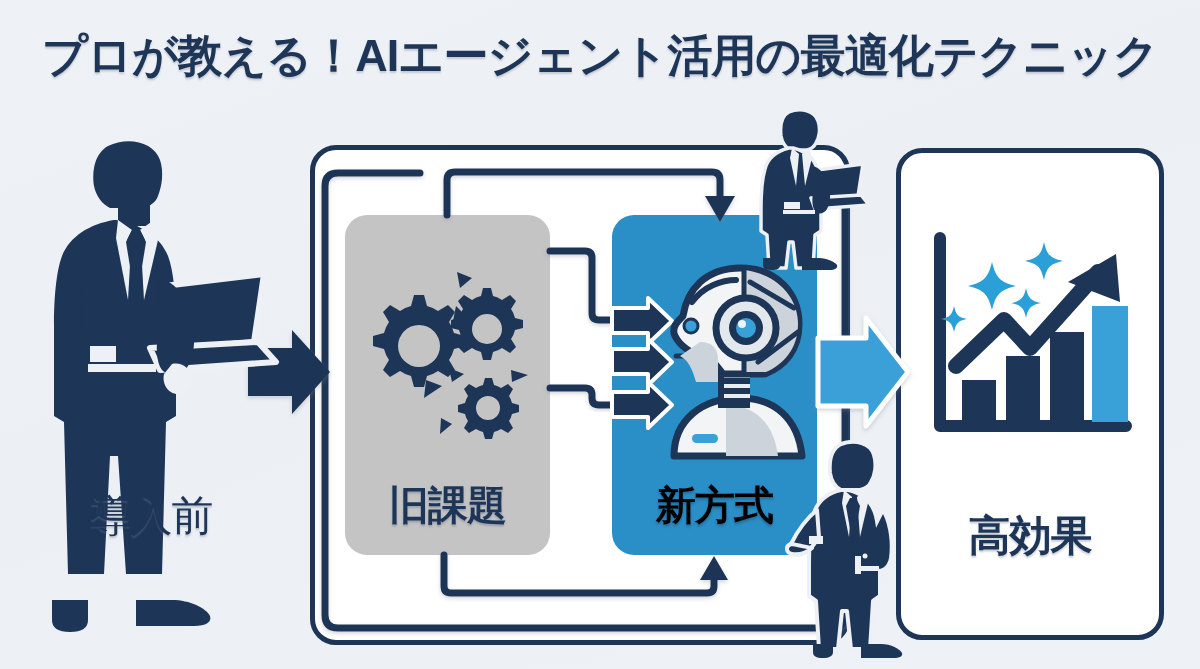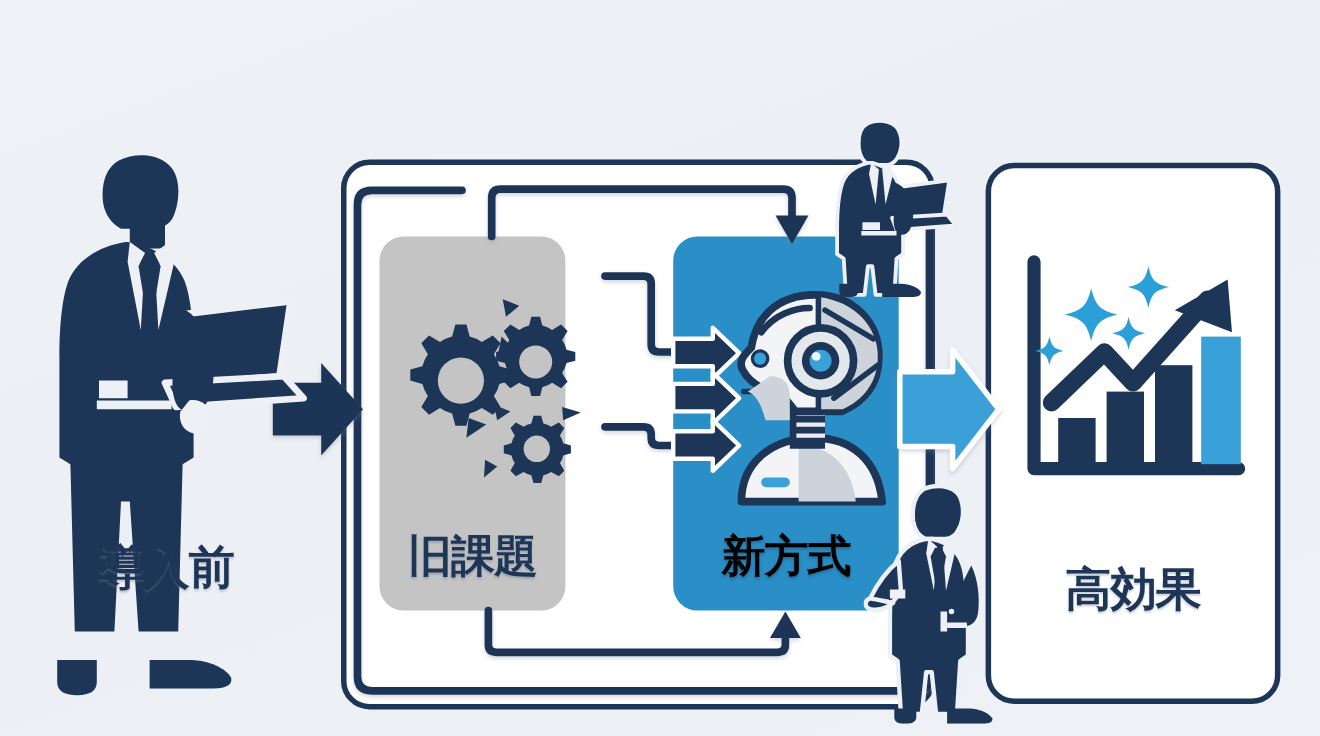--- a/index.html
+++ b/index.html
@@ -59,21 +59,21 @@
     border-radius: 26px;
     background: #ffffff;
     box-sizing: border-box;
   }
 
   
   #problem-card {
     position: absolute;
     left: 345px;
     top: 215px;
-    width: 169px;
+    width: 205px;
     height: 340px;
     background: #c4c4c4;
     border-radius: 22px;
   }
 
   
   #solution-card {
     position: absolute;
     left: 612px;
     top: 215px;
@@ -104,21 +104,21 @@
     text-shadow: 0 2px 3px rgba(20,60,95,0.45);
     margin-top: 22px;
   }
   #before-label {
     position: absolute;
     left: 36px;
     top: 488px;
     width: 230px;
     text-align: center;
     font-size: 42px;
-    font-weight: 700;
+    font-weight: 400;
     letter-spacing: -1px;
     color: #1d3557;
     text-shadow: 0 2px 2px rgba(120,130,145,0.4);
     white-space: nowrap;
   }
   #result-label {
     position: absolute;
     left: 900px;
     top: 488px;
     width: 260px;
@@ -142,20 +142,21 @@
   }
   .abs {
     position: absolute;
   }
 </style>
 </head>
 <body>
 
 <div id="stage">
 
+  <div id="title">プロが教える！AIエージェント活用の最適化テクニック</div>
 
   <div id="flow-box"></div>
   <div id="result-box"></div>
 
   <div id="problem-card">
     <div class="card-label" id="problem-label">旧課題</div>
   </div>
 
   <div id="solution-card">
     <div class="card-label" id="solution-label">新方式</div>

